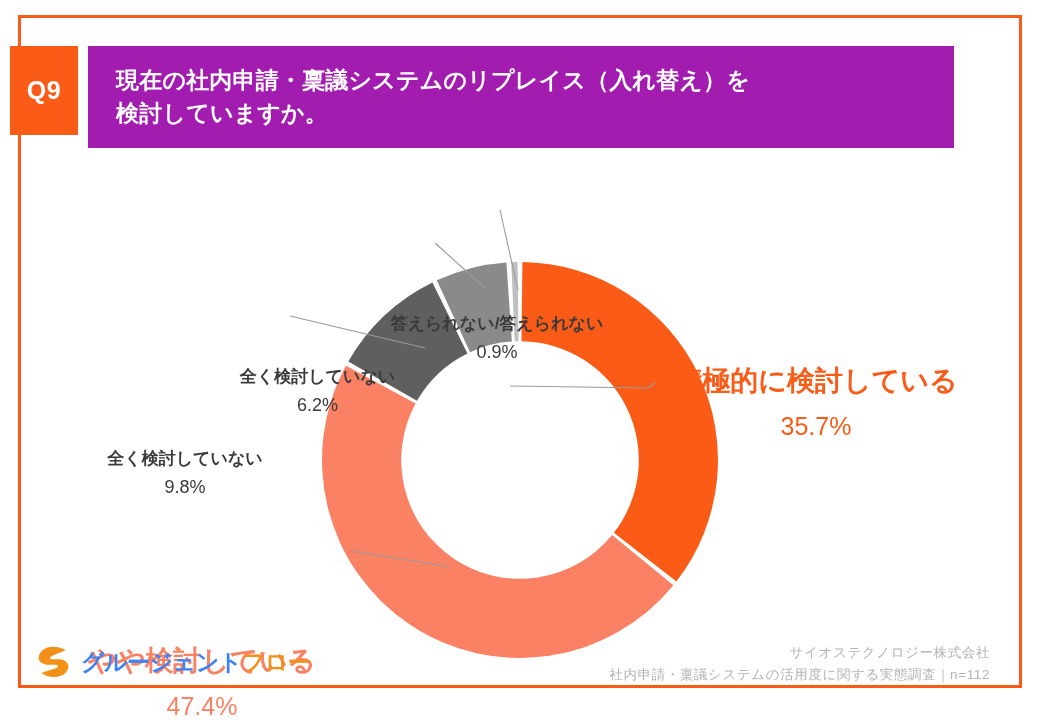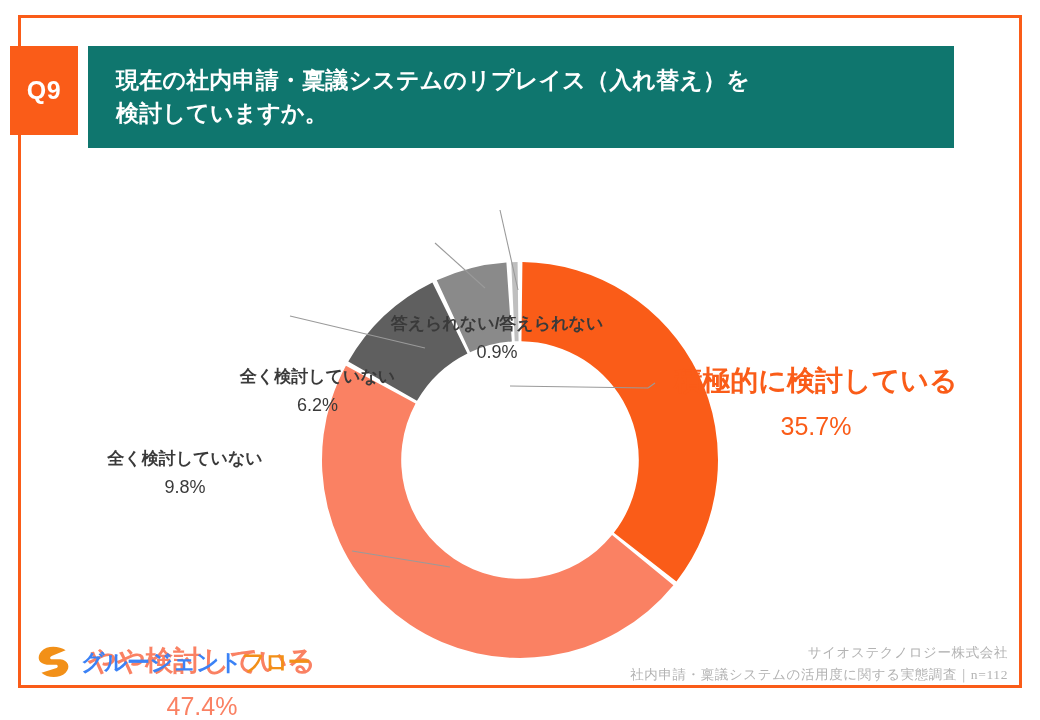--- a/index.html
+++ b/index.html
@@ -46,21 +46,21 @@
     font-size: 25px;
     font-weight: bold;
     letter-spacing: 0.5px;
   }
   #q-title-box {
     position: absolute;
     left: 88px;
     top: 46px;
     width: 866px;
     height: 102px;
-    background: #0f766e;
+    background: #a21caf;
     color: #ffffff;
     display: flex;
     align-items: center;
   }
   #q-title-text {
     padding: 0 0 0 28px;
     font-size: 23px;
     font-weight: bold;
     line-height: 1.45;
     white-space: pre-line;
@@ -120,28 +120,27 @@
     font-size: 23px;
     font-weight: bold;
     letter-spacing: -0.5px;
     white-space: nowrap;
   }
   #logo-text .lt-dark { color: #3b82f6; text-align: right; }
   #logo-text .lt-orange { color: #F29018; }
 
   #footer-credit {
     position: absolute;
-    right: 32px;
+    right: 50px;
     top: 642px;
     text-align: right;
     color: #b3b3b3;
     font-size: 13.5px;
     line-height: 1.65;
     letter-spacing: 0.6px;
-    font-family: Liberation Serif, serif;
   }
   #footer-credit span { display: block; }
 </style>
 </head>
 <body>
 
 <div id="slide">
 
   <div id="frame"></div>
 

